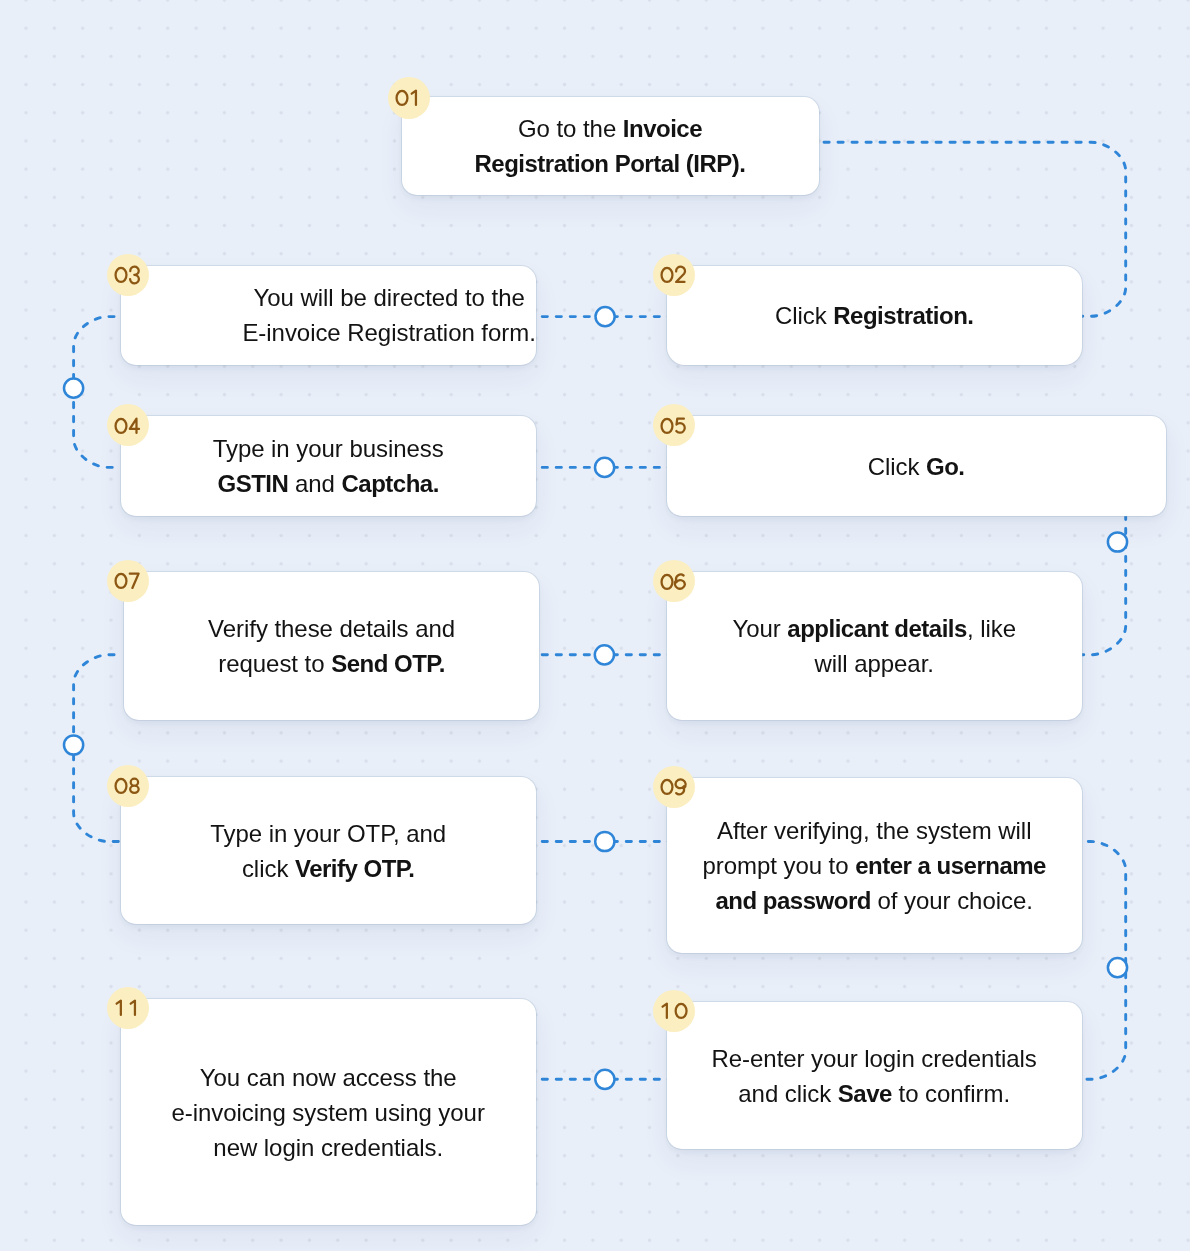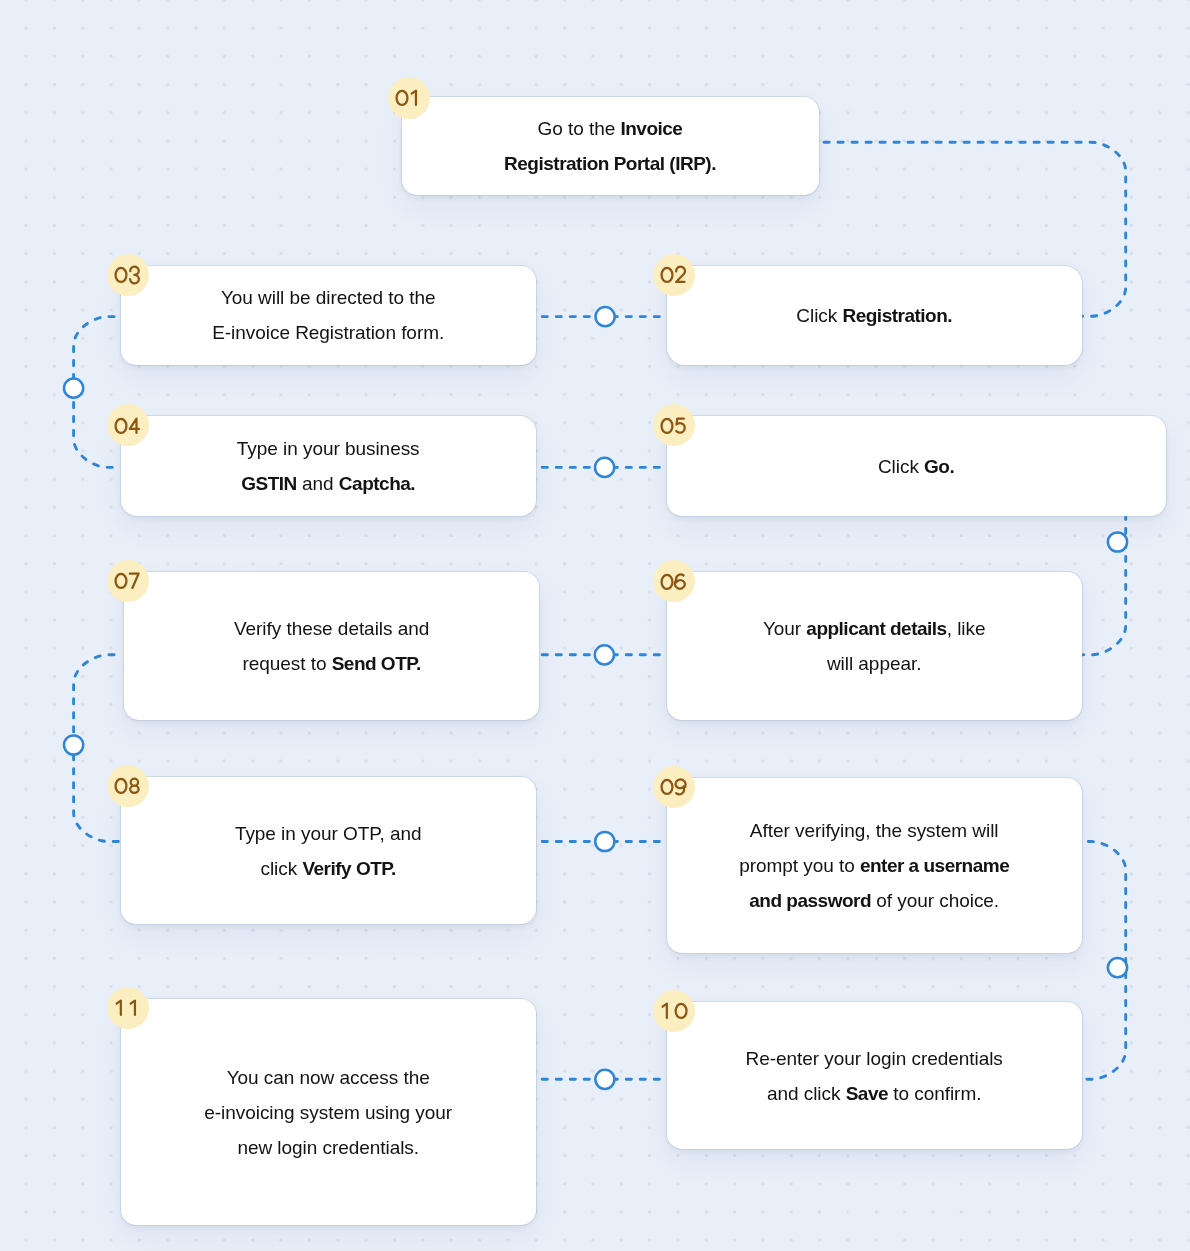--- a/index.html
+++ b/index.html
@@ -19,40 +19,40 @@
   svg#wires{position:absolute;left:0;top:0;width:1190px;height:1251px;}
   .card{
     position:absolute;background:#ffffff;border-radius:15px;
     box-shadow:0 0 0 1px rgba(152,174,198,.30),
                0 3px 6px rgba(30,58,95,.055),
                0 12px 28px rgba(30,58,95,.06);
     box-sizing:border-box;
     display:flex;align-items:center;justify-content:center;
   }
   .card .txt{
-    font-size:19px;line-height:35px;color:#131313;text-align:center;
+    font-size:24px;line-height:35px;color:#131313;text-align:center;
     letter-spacing:-0.05px;font-weight:400;white-space:pre;
   }
   .card .txt b{font-weight:700;letter-spacing:-0.5px;}
   .badge{
     position:absolute;width:42px;height:42px;border-radius:50%;
     background:#fbeec0;color:#8c5712;
     font-size:24px;font-weight:400;letter-spacing:0.5px;
     display:flex;align-items:center;justify-content:center;
     line-height:1;
   }
   .badge svg{display:block;overflow:visible;}
   .badge .lbl{position:absolute;width:0;height:0;overflow:hidden;
               clip:rect(0 0 0 0);white-space:nowrap;}
 
   
   #card-01{left:401.5px;top:96.5px; width:417px;  height:98px;}
   #card-02{left:666.6px;top:265.8px;width:415.2px;height:99px;border-radius:18px;}
-  #card-03{left:120.6px;top:265.5px;width:415.2px;height:99px;}
-  #card-04{left:120.6px;top:416.3px;width:415.2px;height:99.8px;border-radius:16px;}
+  #card-03{left:120.6px;top:265.5px;width:415.2px;height:99px;justify-content:flex-end;}
+  #card-04{left:120.6px;top:416.3px;width:415.2px;height:99.8px;}
   #card-05{left:666.6px;top:416.3px;width:499px;height:99.8px;}
   #card-06{left:666.6px;top:572.4px;width:415.2px;height:148px;}
   #card-07{left:124px;top:572.2px;width:415.2px;height:148.2px;}
   #card-08{left:120.6px;top:777px;  width:415.2px;height:147px;}
   #card-09{left:666.6px;top:777.8px;width:415.2px;height:175px;}
   #card-10{left:666.6px;top:1002px; width:415.2px;height:147px;}
   #card-11{left:120.6px;top:999px;  width:415.2px;height:226px;}
 
   #badge-01{left:387.5px;top:77px;}
   #badge-02{left:652.6px;top:253.8px;}

